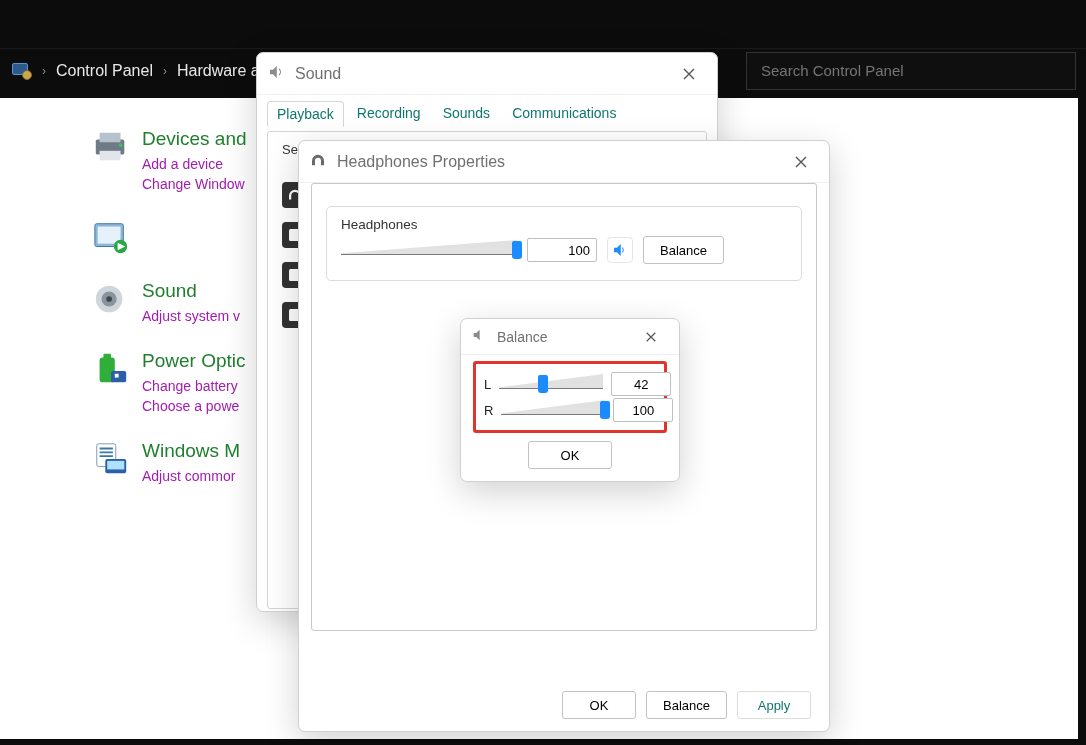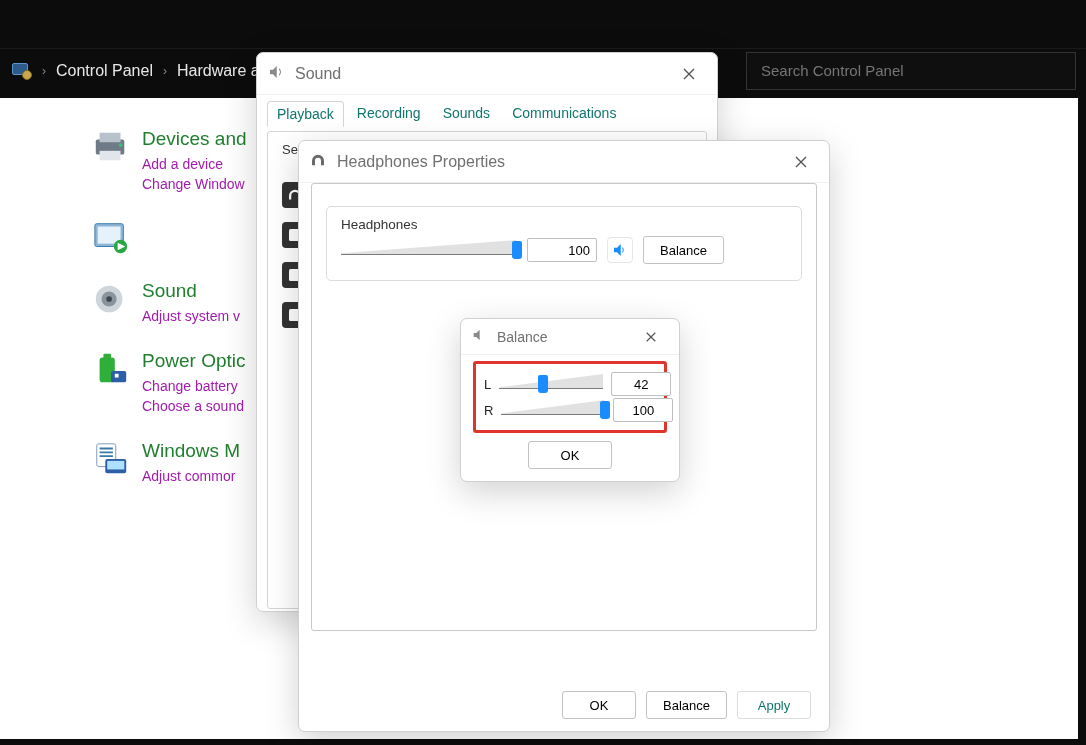--- a/index.html
+++ b/index.html
@@ -279,21 +279,21 @@
             <rect x="8" y="8" width="16" height="26" rx="3" fill="#2fae3a"></rect>
             <rect x="12" y="4" width="8" height="5" rx="1" fill="#2fae3a"></rect>
             <rect x="20" y="22" width="16" height="12" rx="2" fill="#2d5fa8"></rect>
             <path d="M24 25 l4 0 l0 4 l-4 0 z" fill="#fff"></path>
           </svg>
       </div>
       <div>
         <div class="cat-title">Power Optic</div>
         <div class="cat-links">
           <span class="cat-link">Change battery</span>
-          <span class="cat-link">Choose a sound</span>
+          <span class="cat-link">Choose a powe</span>
         </div>
       </div>
     </div>
 
     <div class="cat">
       <div class="cat-icon">
         <svg viewBox="0 0 40 40" width="38" height="38">
             <rect x="5" y="4" width="20" height="24" rx="2" fill="#fff" stroke="#7a99b8"></rect>
             <path d="M8 9 h14 M8 13 h14 M8 17 h14" stroke="#3a78a8" stroke-width="2"></path>
             <rect x="14" y="20" width="22" height="15" rx="2" fill="#2d5fa8"></rect>

